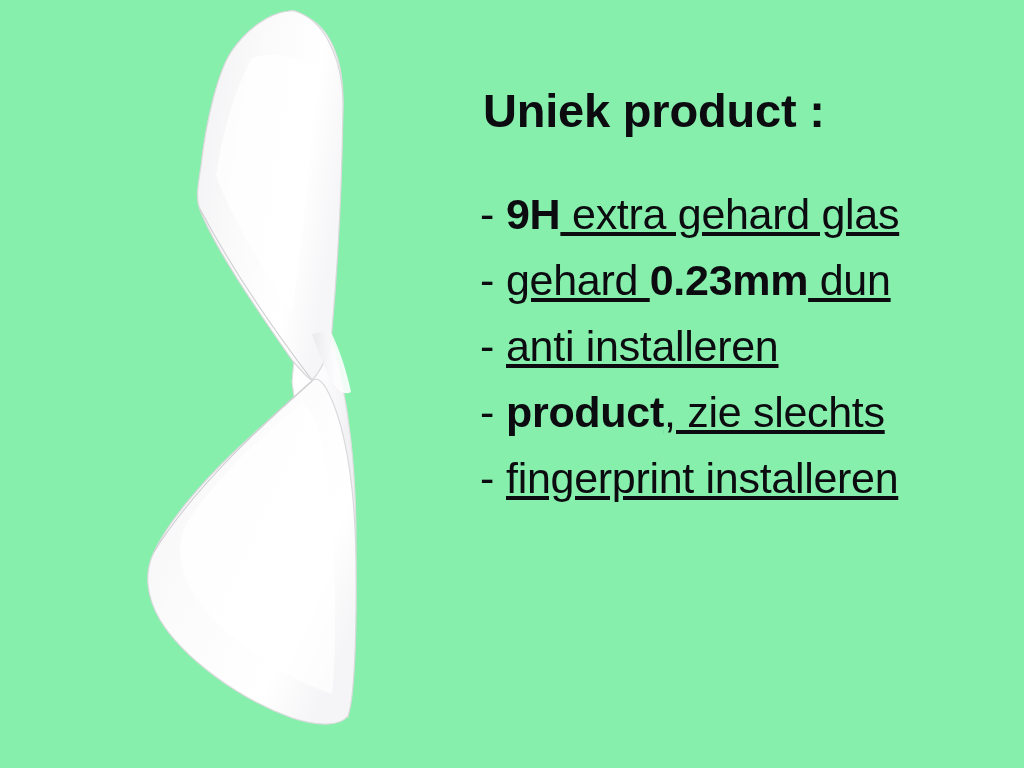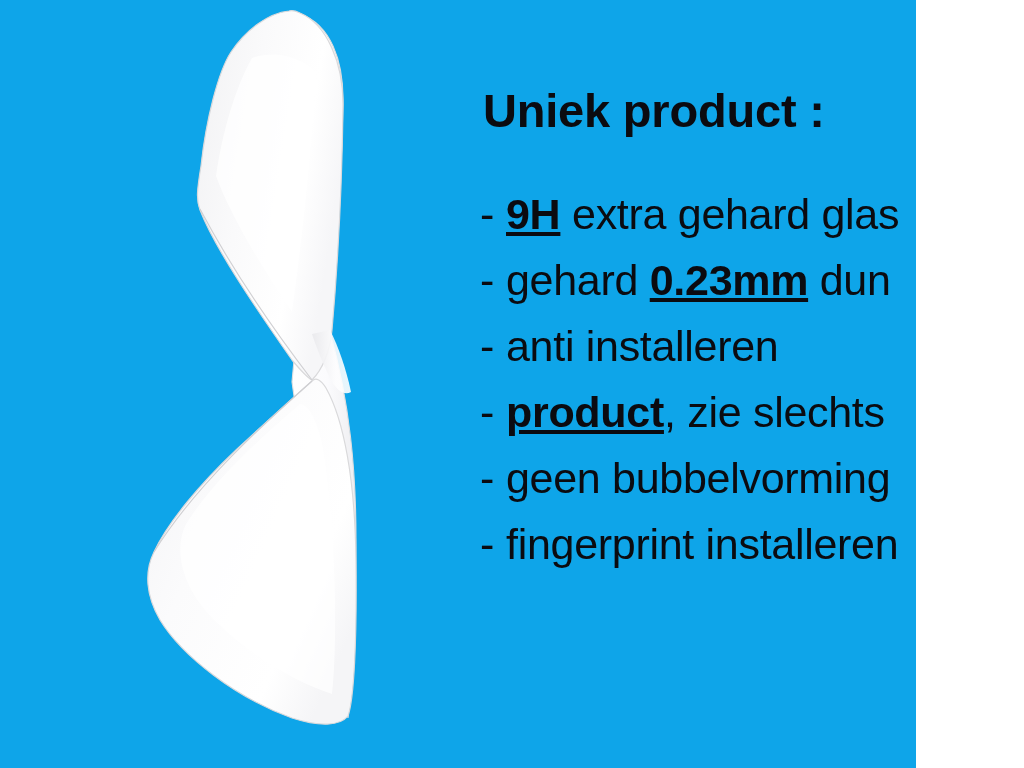--- a/index.html
+++ b/index.html
@@ -10,23 +10,23 @@
   body {
     width: 1024px;
     height: 768px;
     background: #ffffff;
     font-family: "Liberation Sans", sans-serif;
     overflow: hidden;
   }
 
   #canvas {
     position: relative;
-    width: 916px;
-    height: 768px;
-    background: #0ea5e9;
+    width: 1024px;
+    height: 768px;
+    background: #86efac;
   }
 
   
   #product-figure {
     position: absolute;
     left: 0px;
     top: 0px;
     width: 460px;
     height: 768px;
   }
@@ -74,24 +74,24 @@
     white-space: nowrap;
     letter-spacing: -0.3px;
   }
   #feature-list li .dash {
     display: inline-block;
     width: 26px;
     color: #0b0b10;
   }
   #feature-list li .strong {
     font-weight: bold;
-    text-decoration: underline;
   }
   #feature-list li .plain {
     font-weight: normal;
+    text-decoration: underline;
   }
 </style>
 </head>
 <body>
 
 <div id="canvas">
 
   <div id="product-figure">
     <svg viewBox="0 0 460 768" xmlns="http://www.w3.org/2000/svg" role="img">
       <defs>
@@ -184,21 +184,18 @@
       <li>
         <span class="dash">-</span><span class="plain">gehard </span><span class="strong">0.23mm</span><span class="plain"> dun</span>
       </li>
       <li>
         <span class="dash">-</span><span class="plain">anti installeren</span>
       </li>
       <li>
         <span class="dash">-</span><span class="strong">product</span><span class="plain">, zie slechts</span>
       </li>
       <li>
-        <span class="dash">-</span><span class="plain">geen bubbelvorming</span>
-      </li>
-      <li>
         <span class="dash">-</span><span class="plain">fingerprint installeren</span>
       </li>
     </ul>
 
   </div>
 </div>
 
 </body></html>

